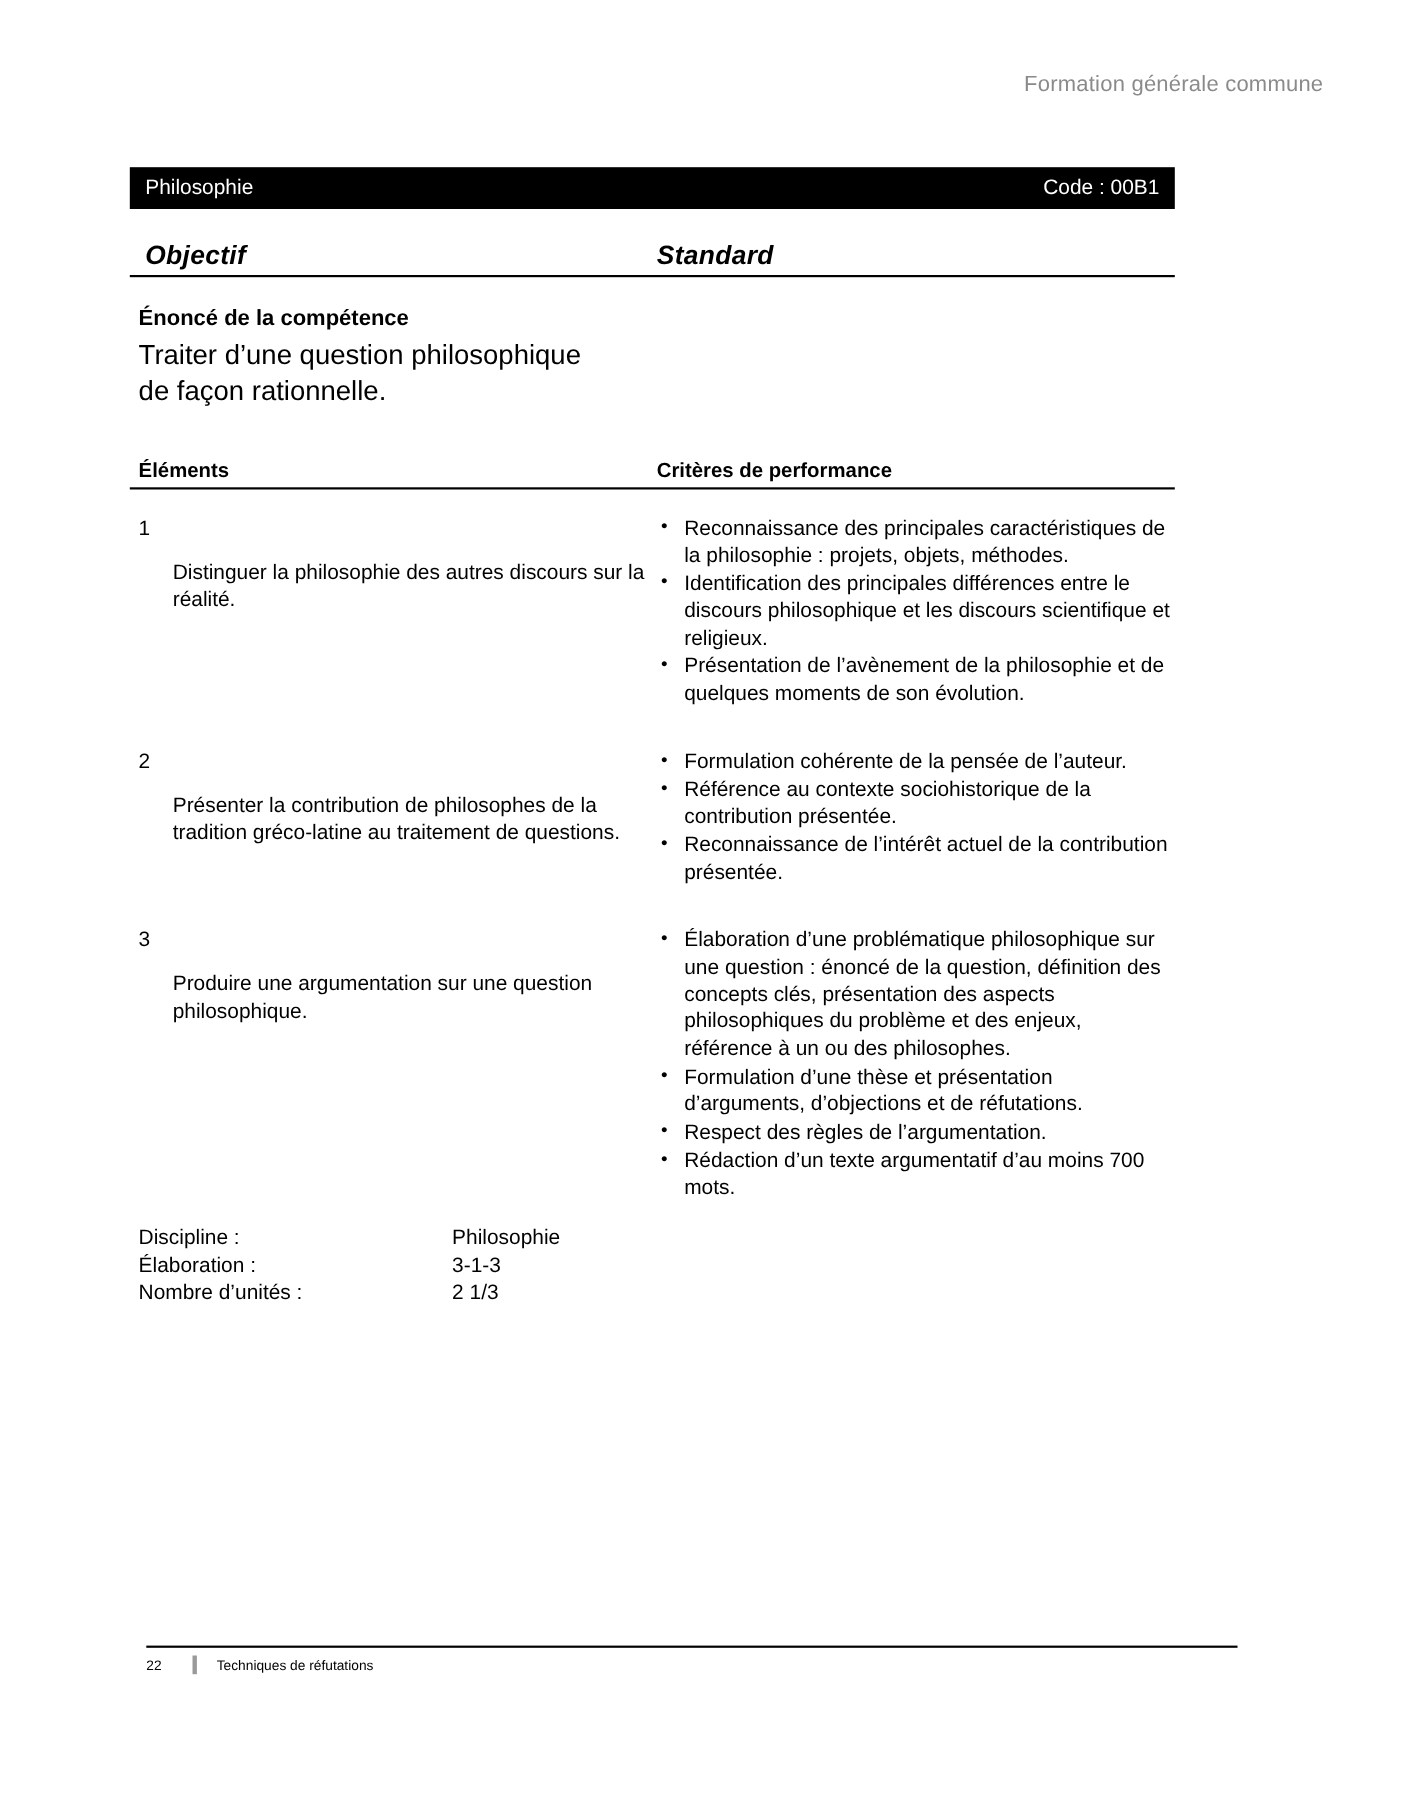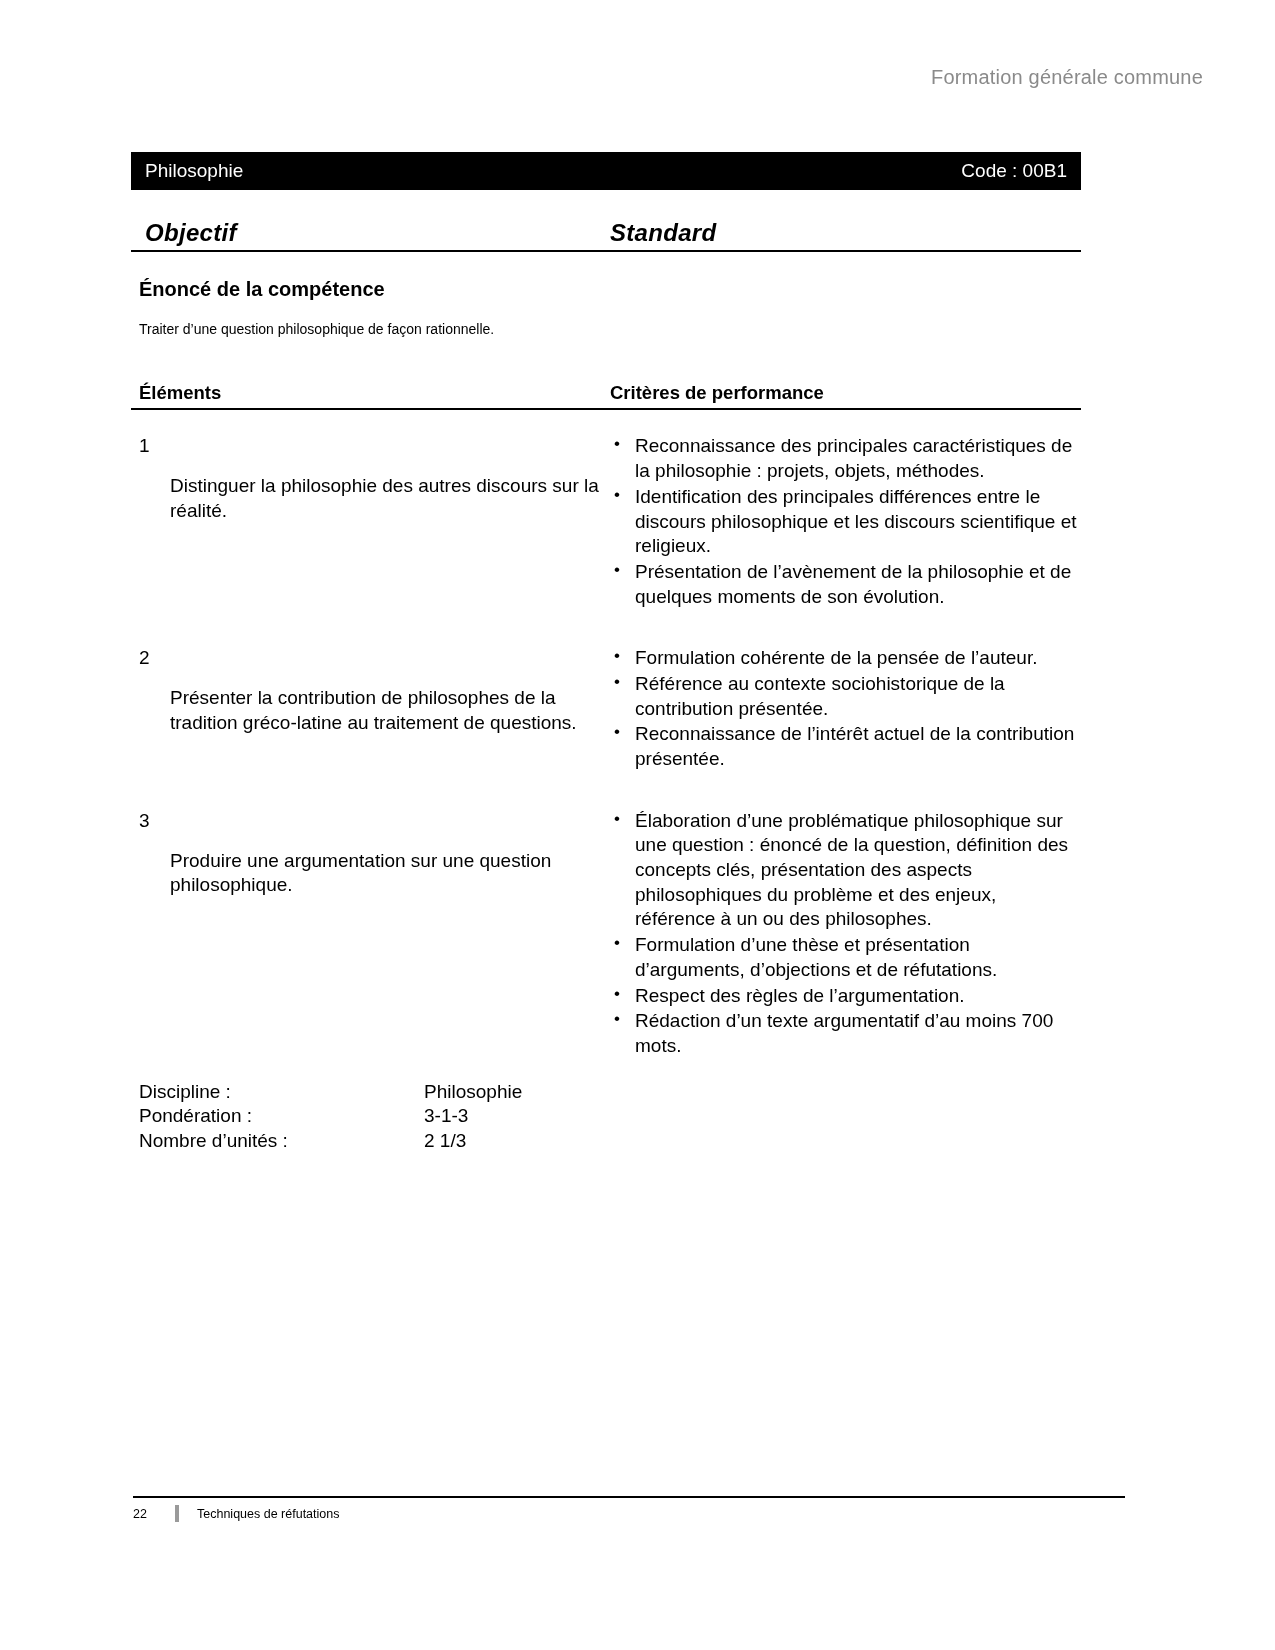--- a/index.html
+++ b/index.html
@@ -23,21 +23,21 @@
     position: absolute;
     top: 66px;
     right: 72px;
     font-size: 20px;
     color: #8a8a8a;
     letter-spacing: 0.2px;
   }
 
   .content {
     position: absolute;
-    left: 131px;
+    left: 118px;
     top: 152px;
     width: 950px;
   }
 
   
   .titlebar {
     background: #000000;
     color: #ffffff;
     height: 38px;
     display: flex;
@@ -66,23 +66,23 @@
   .objstd .col1 .objstd-label { padding-left: 14px; }
   .objstd .col2 .objstd-label { padding-left: 1px; }
 
   .section-title {
     font-weight: bold;
     font-size: 20px;
     margin-top: 26px;
     padding-left: 8px;
   }
   .enonce-text {
-    font-size: 14px;
+    font-size: 25px;
     line-height: 1.32;
-    margin-top: 19px;
+    margin-top: 6px;
     padding-left: 8px;
     width: 430px;
   }
 
   
   .tablehead {
     display: flex;
     margin-top: 44px;
     border-bottom: 2.5px solid #000;
     padding-bottom: 4px;
@@ -271,21 +271,21 @@
       </div>
     </div>
 
 
     <div class="act-list">
       <div class="act-row">
         <div class="act-label">Discipline :</div>
         <div class="act-value">Philosophie</div>
       </div>
       <div class="act-row">
-        <div class="act-label">Pondération :</div>
+        <div class="act-label">Élaboration :</div>
         <div class="act-value">3-1-3</div>
       </div>
       <div class="act-row">
         <div class="act-label">Nombre d’unités :</div>
         <div class="act-value">2 1/3</div>
       </div>
     </div>
 
   </div>
 

